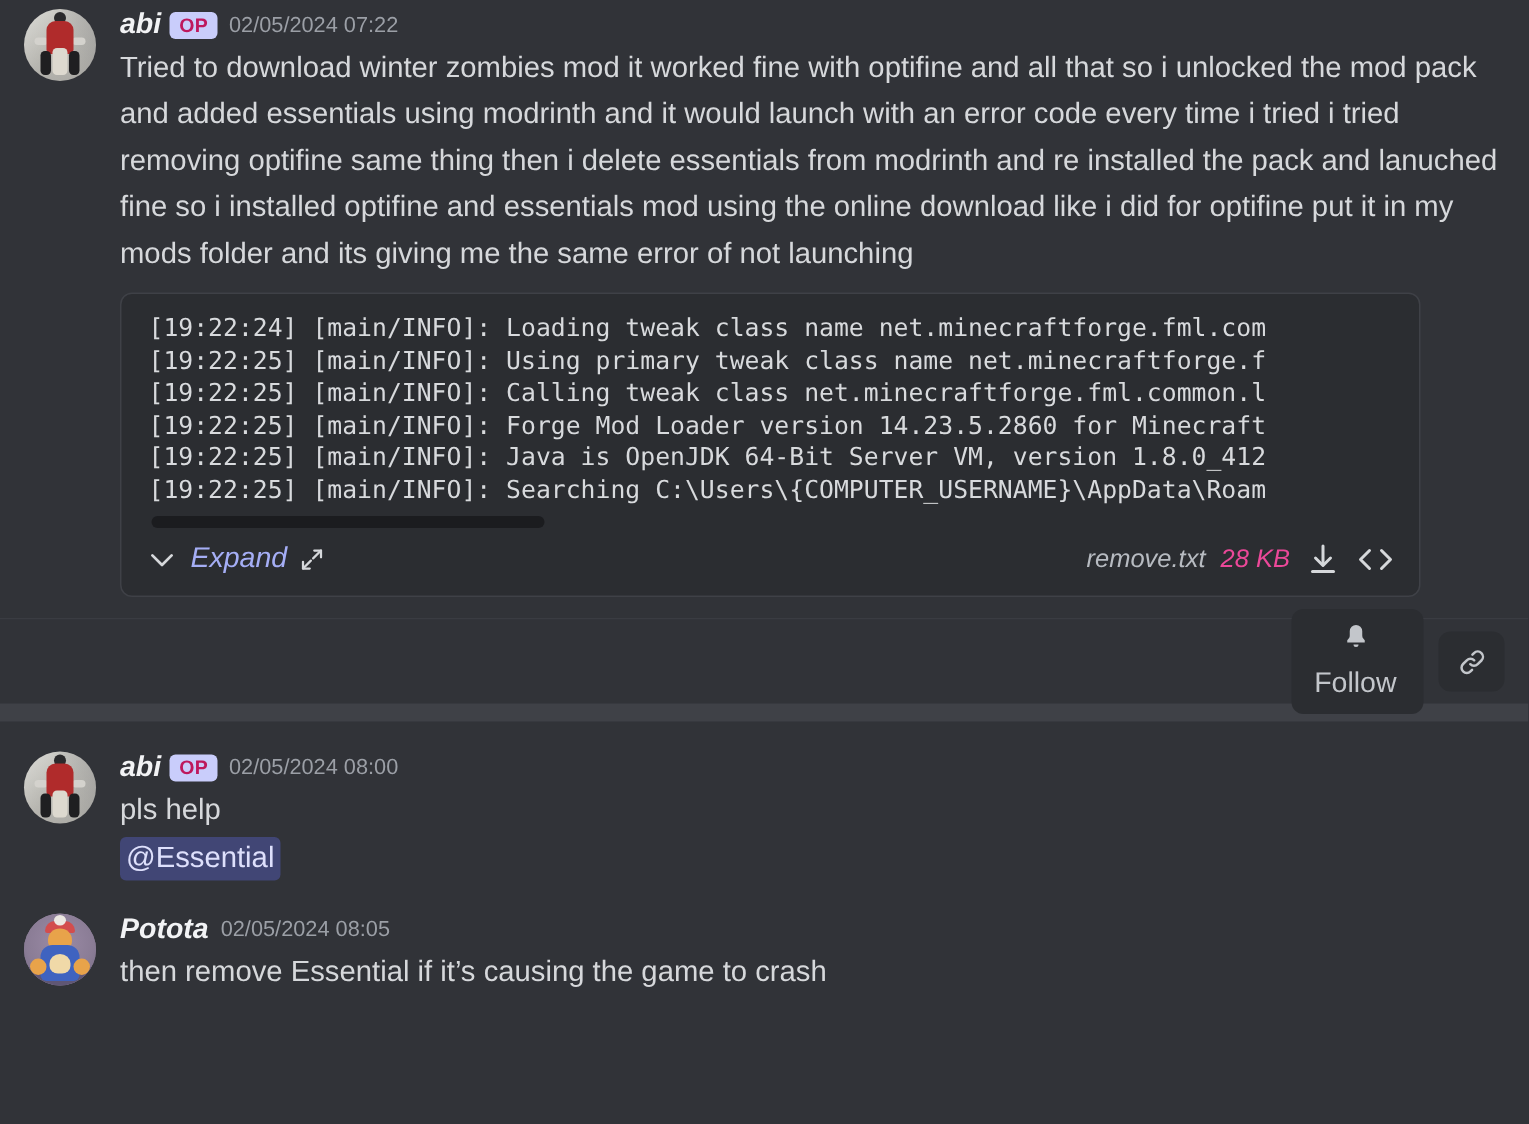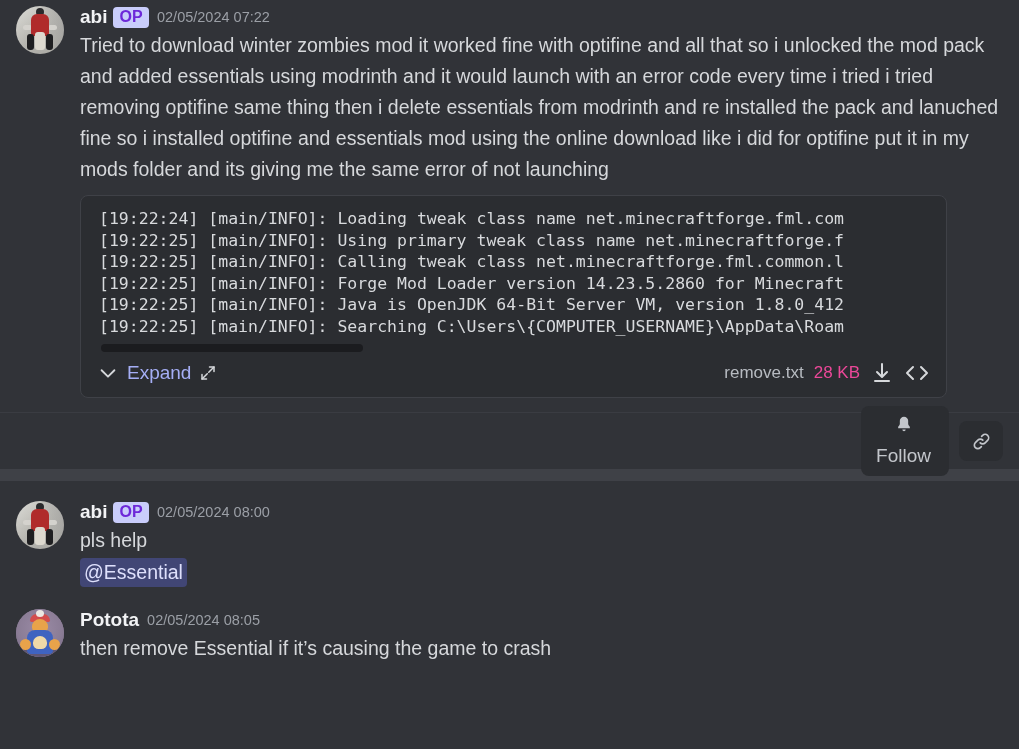--- a/index.html
+++ b/index.html
@@ -35,25 +35,26 @@
     display: flex;
     align-items: center;
     gap: 6px;
     height: 26px;
     line-height: 26px;
   }
   .username {
     color: #f2f3f5;
     font-weight: bold;
     font-size: 19px;
+    font-style: italic;
   }
   .op-badge {
     background: #c9cdfb;
-    color: #6d28d9;
-    font-size: 16px;
+    color: #be185d;
+    font-size: 13px;
     font-weight: bold;
     border-radius: 4px;
     padding: 2px 6px 3px 6px;
     line-height: 1;
     letter-spacing: .2px;
   }
   .timestamp {
     color: #9b9fa6;
     font-size: 14.5px;
     margin-left: 2px;
@@ -112,20 +113,21 @@
     height: 8px;
     background: #1b1c1f;
     border-radius: 4px;
   }
 
   .att-footer {
     display: flex;
     align-items: center;
     justify-content: space-between;
     padding: 6px 16px 12px 16px;
+    font-style: italic;
   }
   .expand-wrap {
     display: flex;
     align-items: center;
     gap: 8px;
   }
   .expand-label {
     color: #a5aef5;
     font-size: 19px;
   }

